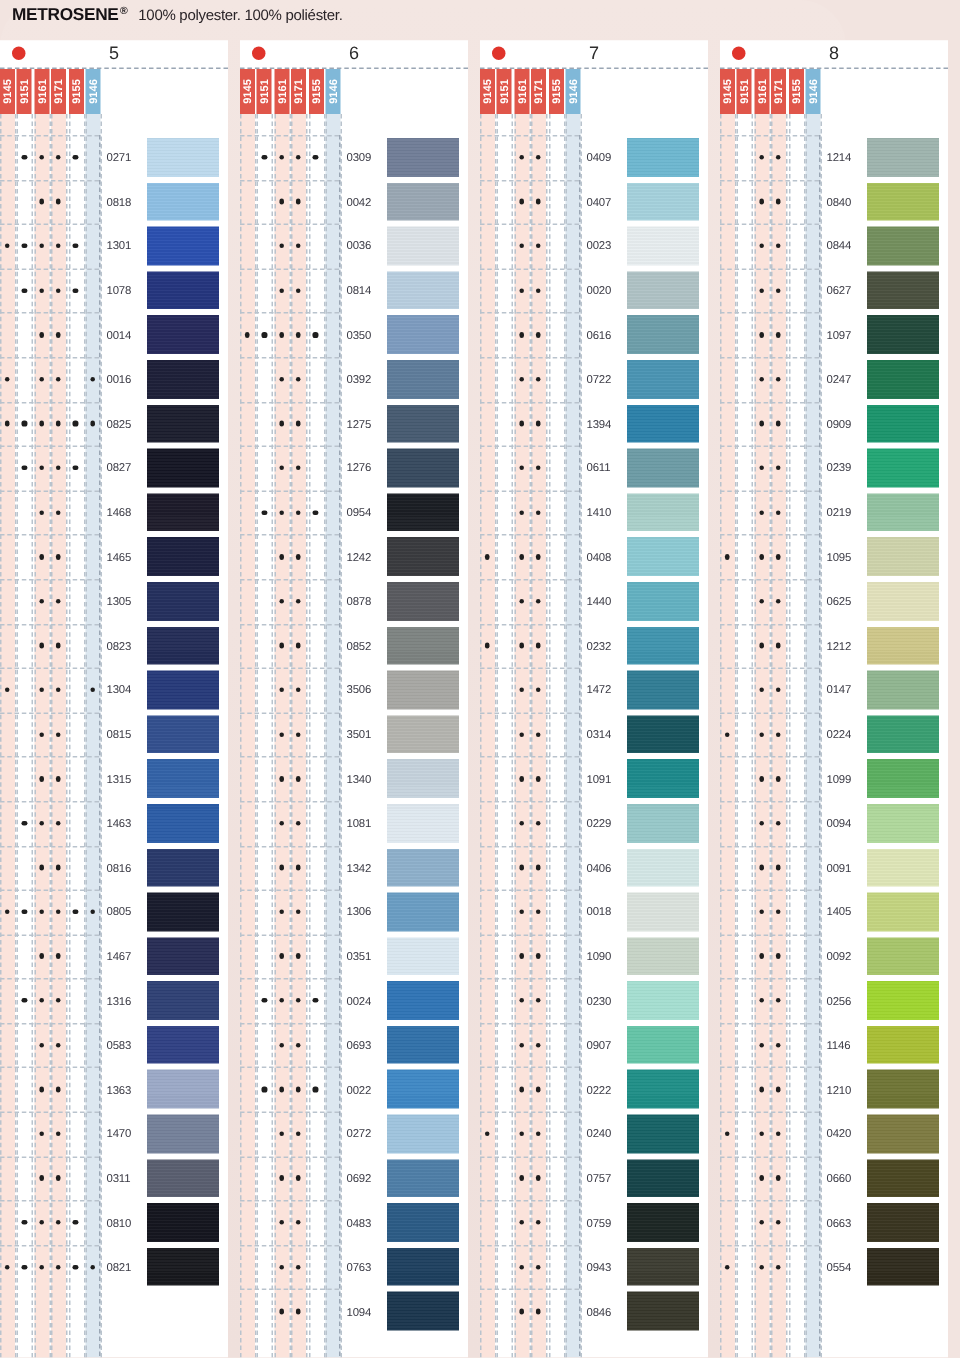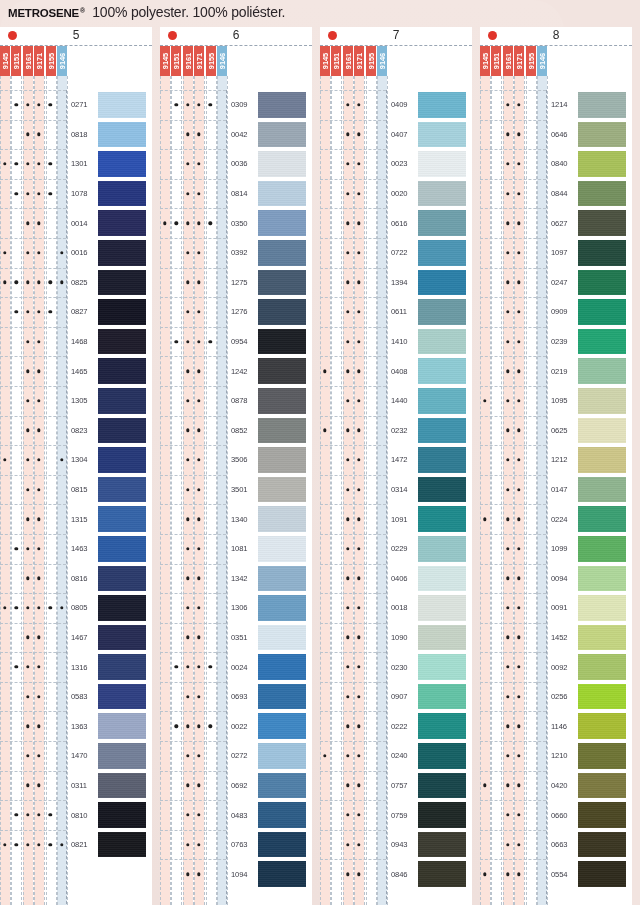--- a/index.html
+++ b/index.html
@@ -23,21 +23,21 @@
     position: absolute; left: 8px; top: 4px;
     height: 18px;
     display: flex; align-items: baseline; gap: 4px;
     white-space: nowrap;
   }
   .brand-name {
     font-size: 11.5px; font-weight: bold; color: #161215;
     letter-spacing: -0.2px;
   }
   .brand-reg { font-size: 7px; font-weight: bold; color: #161215; position: relative; top: -4px; left:-3px; }
-  .brand-sub { font-size: 14px; color: #2a2428; letter-spacing: -0.2px; }
+  .brand-sub { font-size: 10px; color: #2a2428; letter-spacing: -0.2px; }
 
   
   .cols {
     position: absolute; left: 0; top: 27px;
     width: 640px; height: 878px;
     display: flex;
   }
   .col {
     position: relative;
     width: 152px;
@@ -2034,39 +2034,20 @@
               <div class="dotcell"></div>
               <div class="dotcell">
                 <span class="dot"></span>
               </div>
               <div class="dotcell">
                 <span class="dot"></span>
               </div>
               <div class="dotcell"></div>
               <div class="dotcell"></div>
             </div>
-            <div class="code">0646</div>
-            <div class="swatch-wrap">
-              <div class="swatch" style="background: rgb(156, 174, 128);"></div>
-            </div>
-          </div>
-          <div class="row">
-            <div class="sep"></div>
-            <div class="dotcells">
-              <div class="dotcell"></div>
-              <div class="dotcell"></div>
-              <div class="dotcell">
-                <span class="dot"></span>
-              </div>
-              <div class="dotcell">
-                <span class="dot"></span>
-              </div>
-              <div class="dotcell"></div>
-              <div class="dotcell"></div>
-            </div>
             <div class="code">0840</div>
             <div class="swatch-wrap">
               <div class="swatch" style="background: rgb(168, 193, 89);"></div>
             </div>
           </div>
           <div class="row">
             <div class="sep"></div>
             <div class="dotcells">
               <div class="dotcell"></div>
               <div class="dotcell"></div>
@@ -2361,21 +2342,21 @@
               <div class="dotcell"></div>
               <div class="dotcell">
                 <span class="dot"></span>
               </div>
               <div class="dotcell">
                 <span class="dot"></span>
               </div>
               <div class="dotcell"></div>
               <div class="dotcell"></div>
             </div>
-            <div class="code">1452</div>
+            <div class="code">1405</div>
             <div class="swatch-wrap">
               <div class="swatch" style="background: rgb(196, 213, 129);"></div>
             </div>
           </div>
           <div class="row">
             <div class="sep"></div>
             <div class="dotcells">
               <div class="dotcell"></div>
               <div class="dotcell"></div>
               <div class="dotcell">

